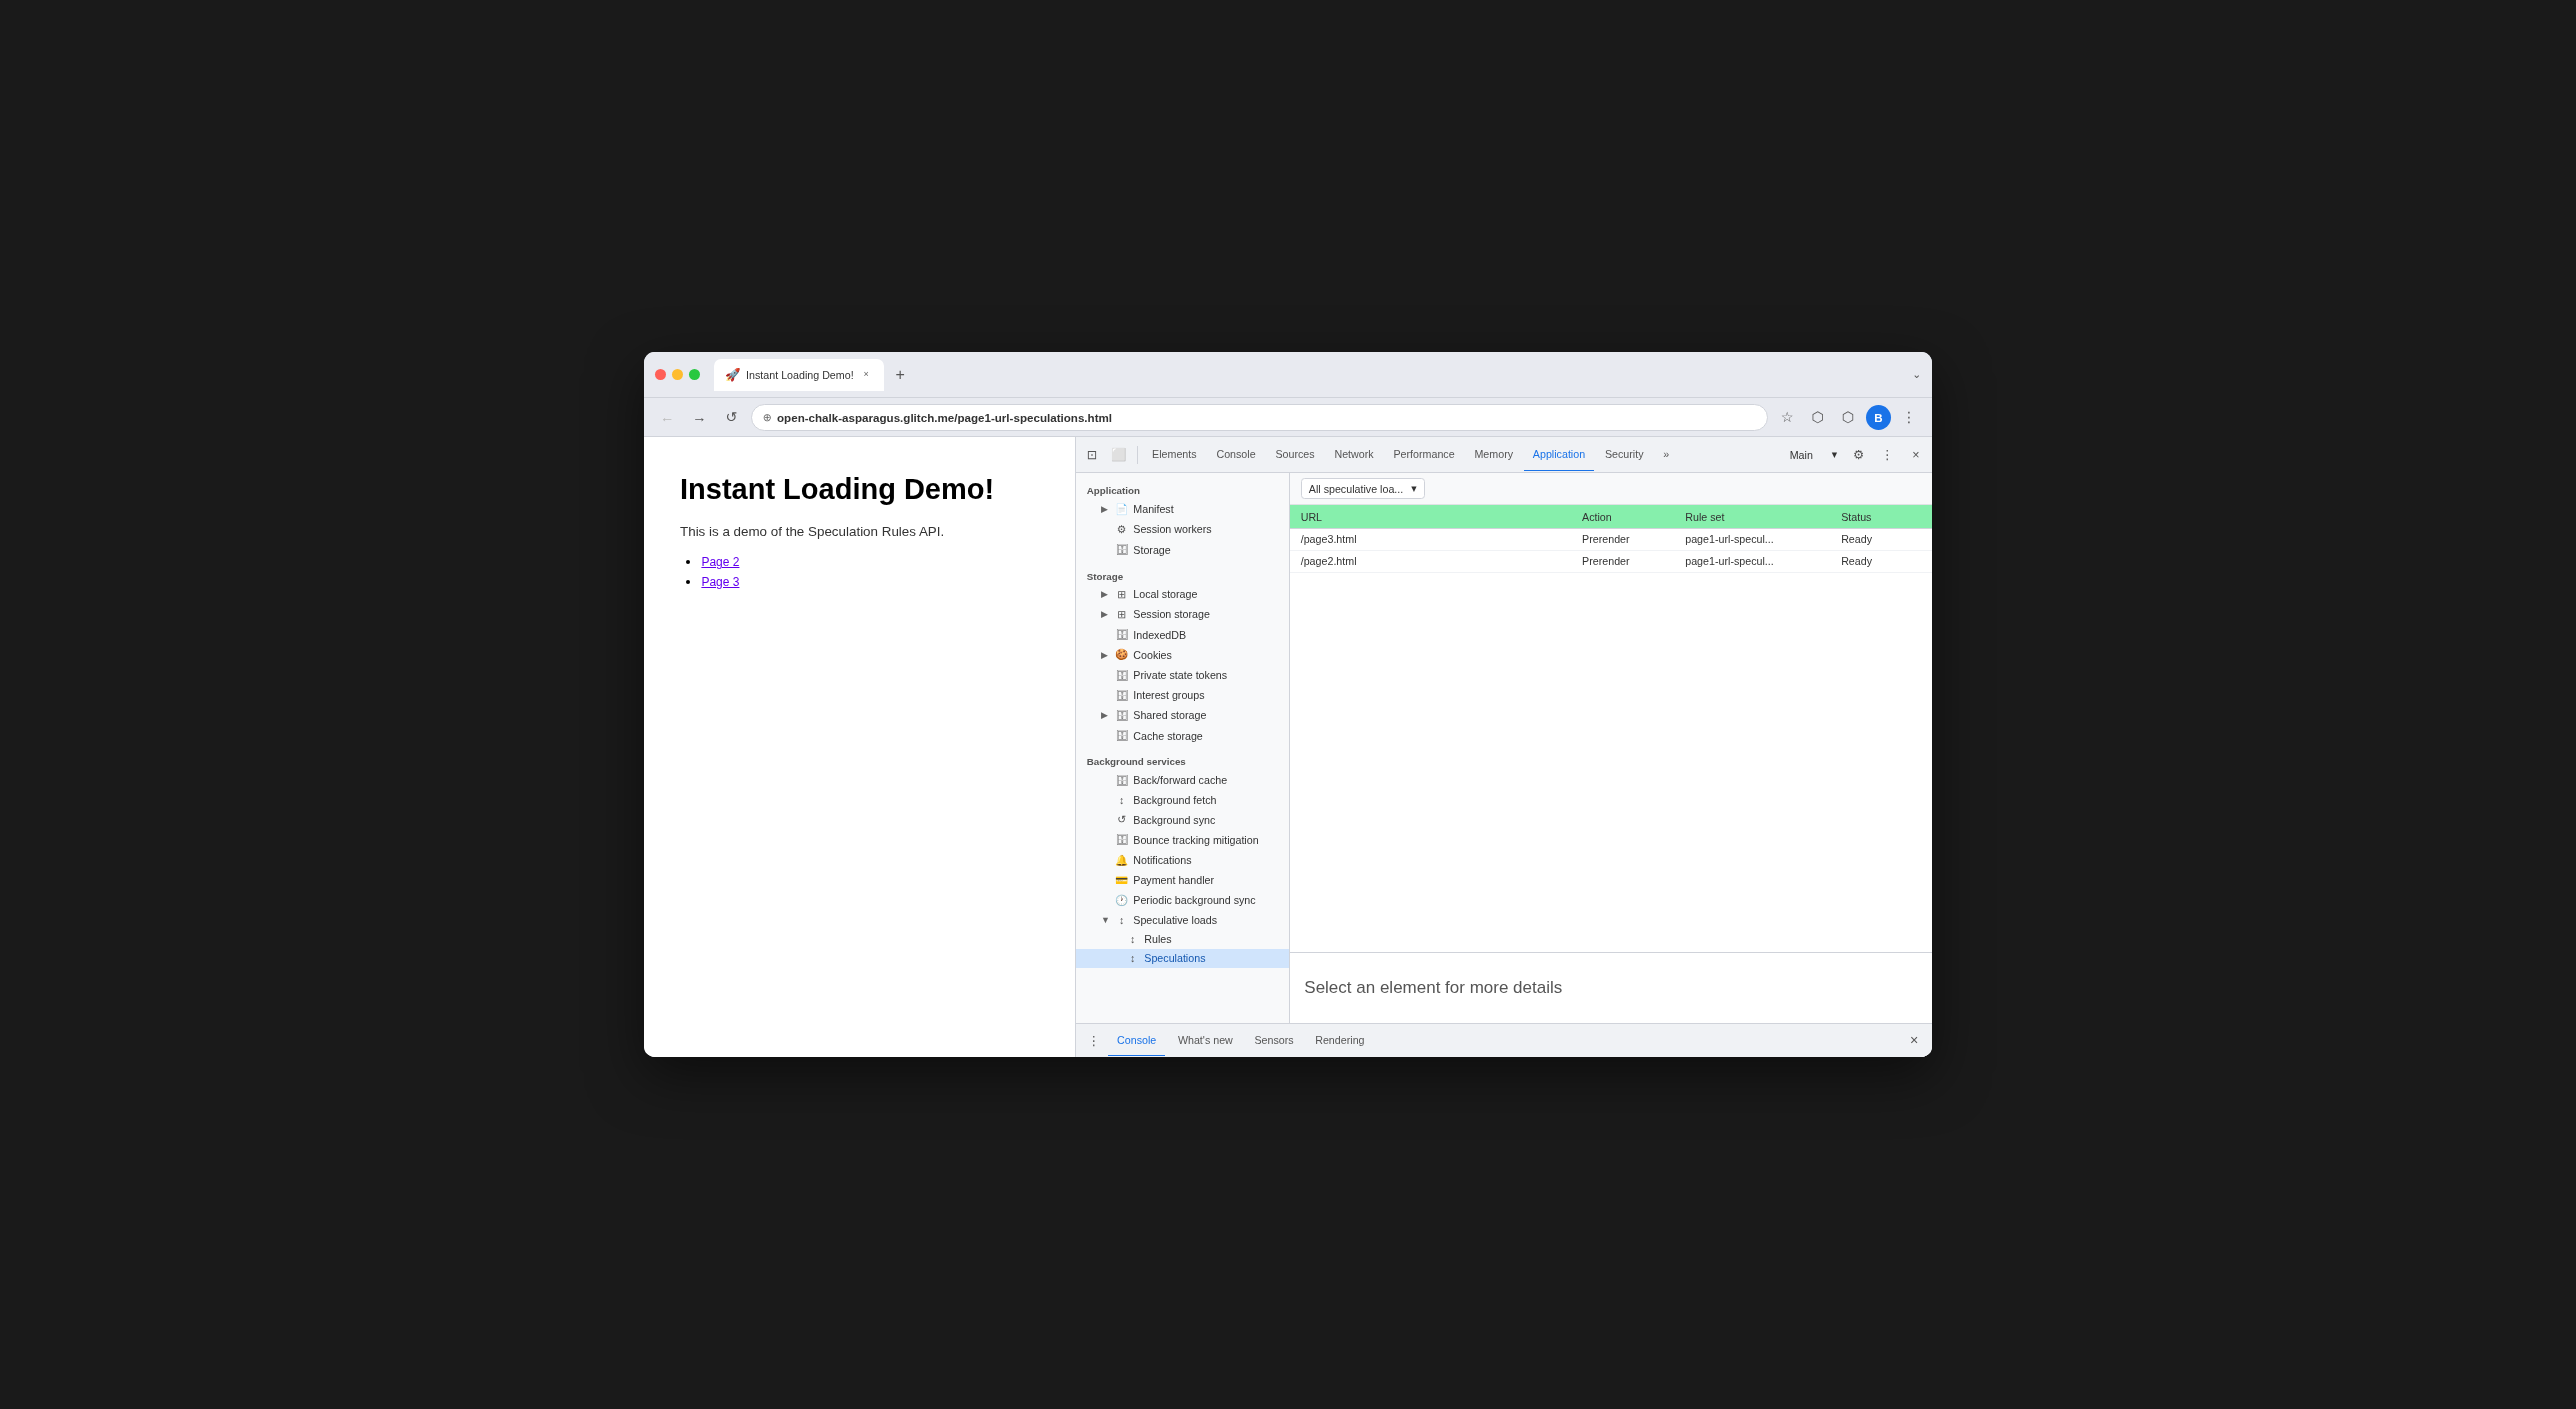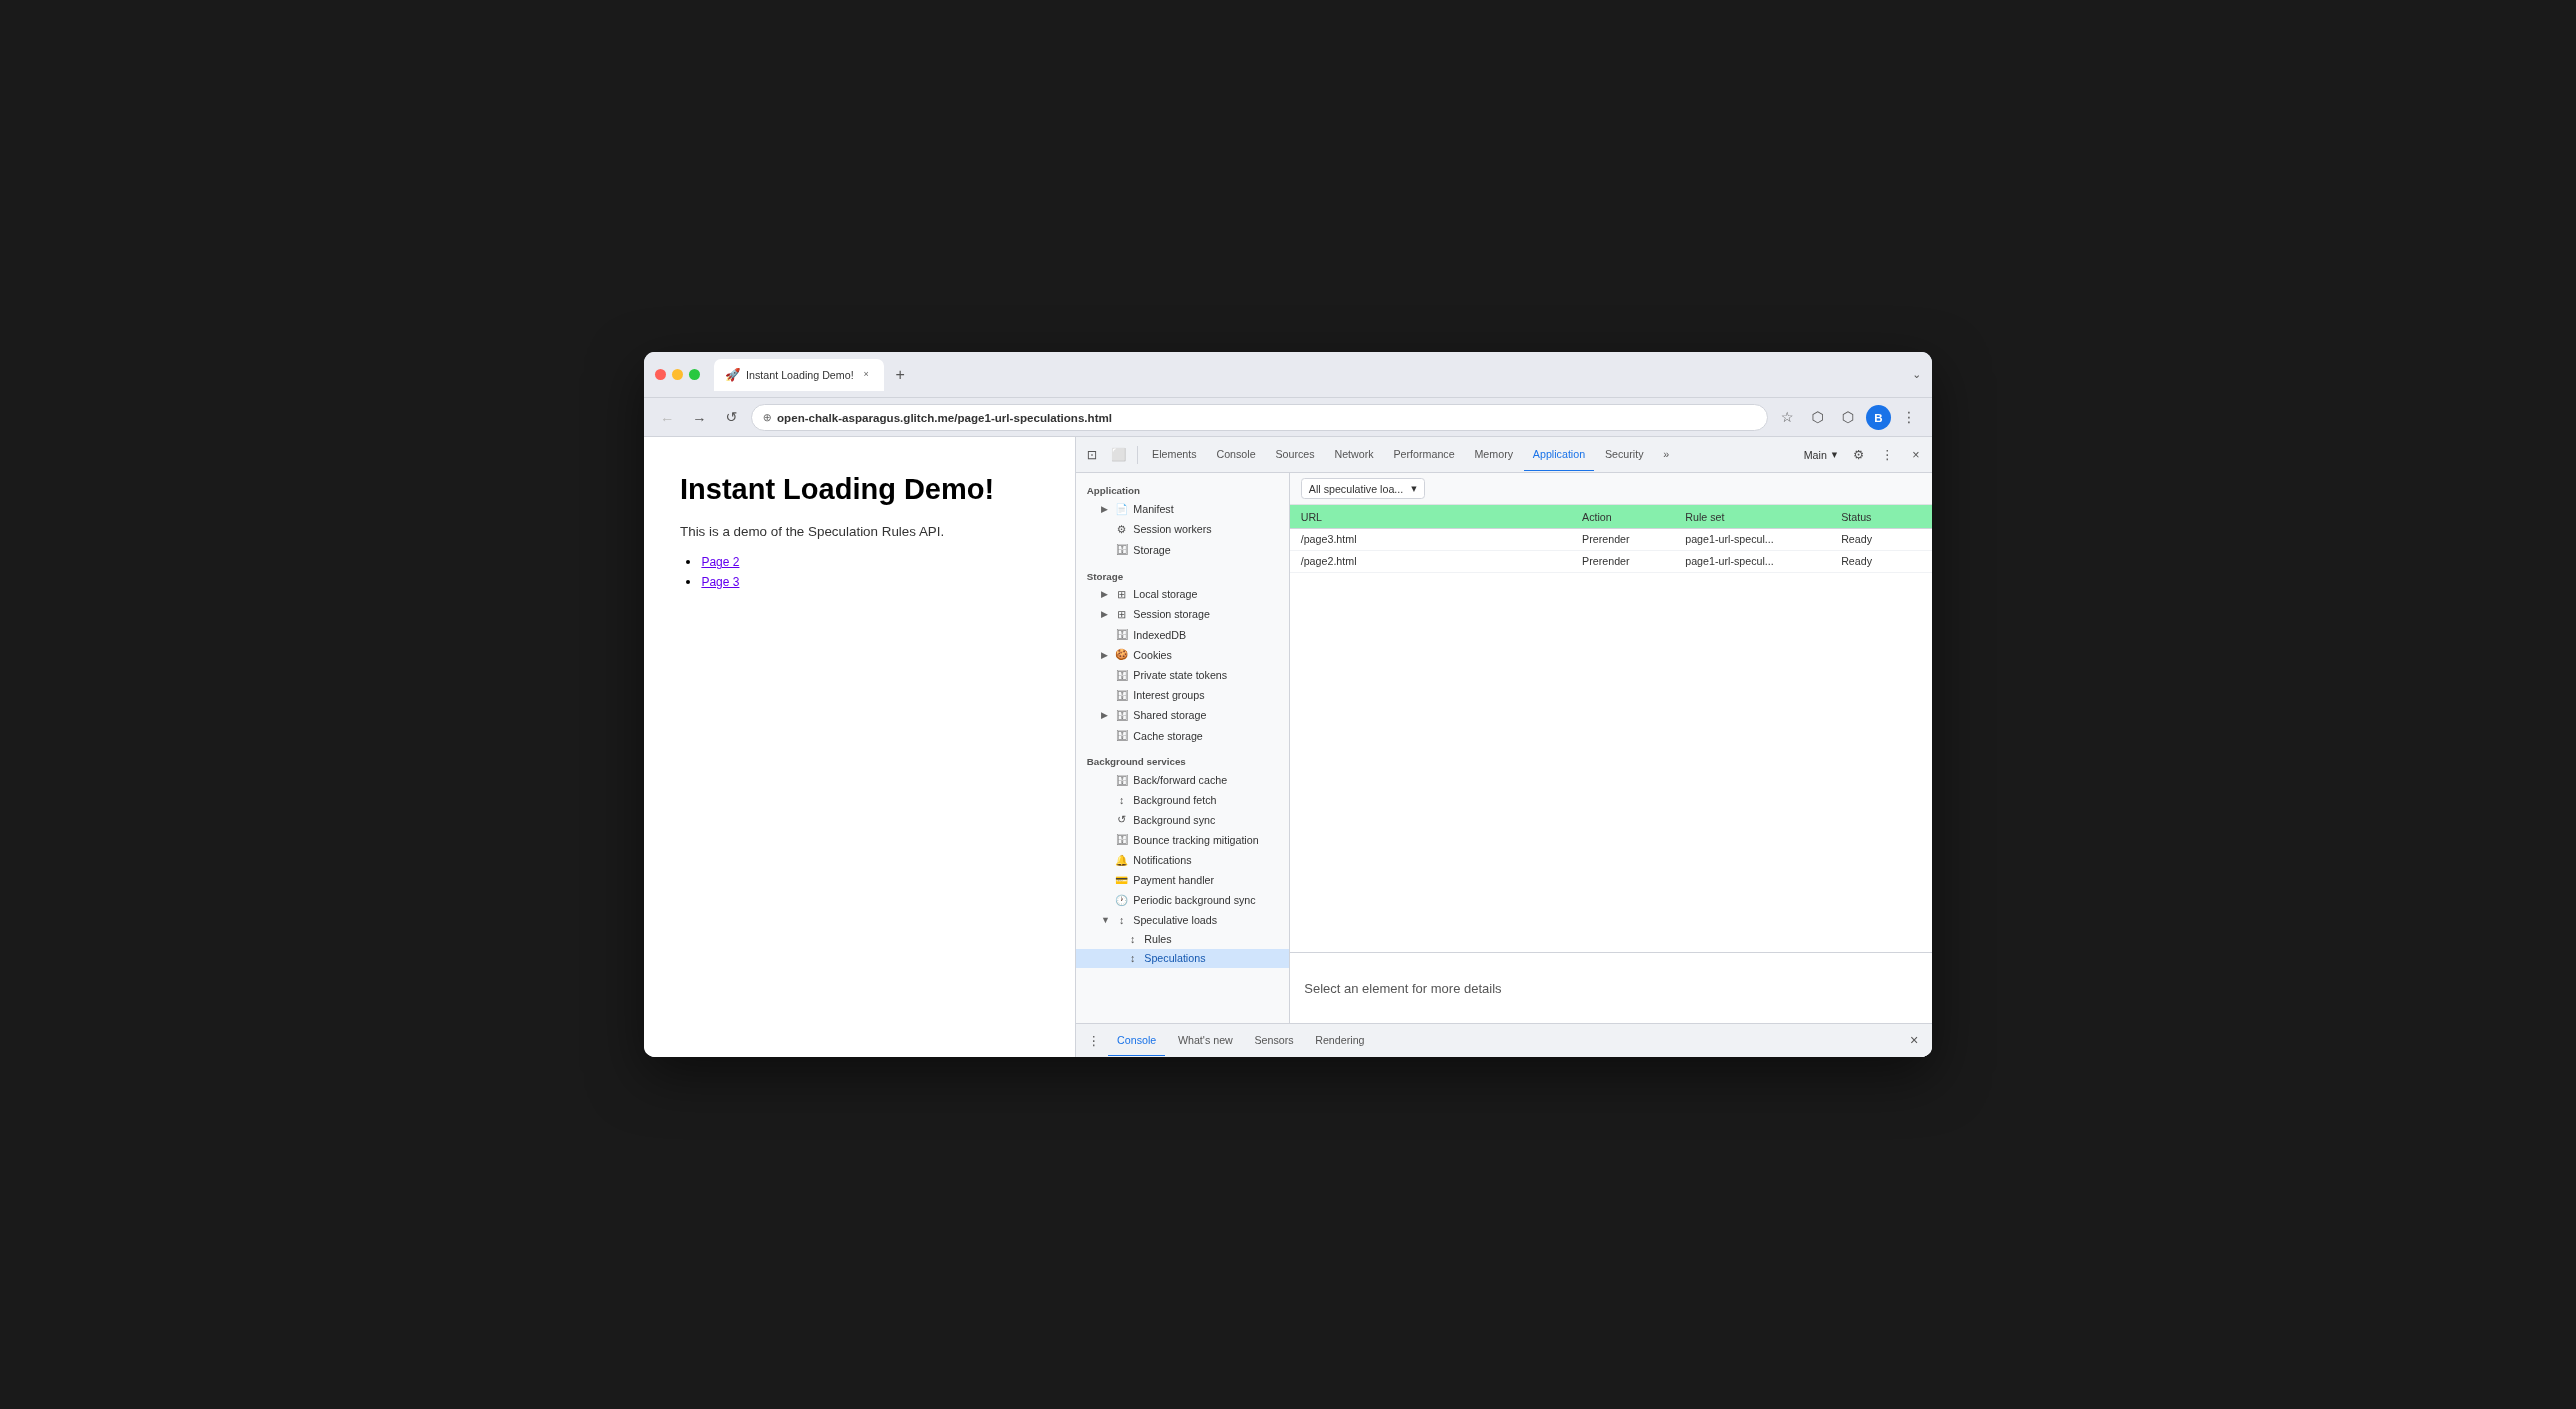--- a/index.html
+++ b/index.html
@@ -237,21 +237,21 @@
     .dt-separator { width: 0.9px; height: 18px; background: #d0d3da; margin: 0 3.6px; }
     .dt-right {
       margin-left: auto;
       display: flex;
       align-items: center;
       gap: 3.6px;
     }
     .dt-context-selector {
       display: flex;
       align-items: center;
-      gap: 5px;
+      gap: 19px;
       font-size: 10.7px;
       color: #333;
       padding: 1.8px 5.4px;
       border-radius: 3.6px;
       cursor: pointer;
     }
     
     .devtools-body {
       display: flex;
       flex: 1;
@@ -349,21 +349,21 @@
     .col-ruleset { width: 161px; }
     .col-status { width: 107px; }
     
     .details-panel {
       height: 71px;
       border-top: 0.9px solid #d0d3da;
       display: flex;
       align-items: center;
       padding: 0 14.3px;
       background: white;
-      font-size: 13px;
+      font-size: 17px;
       color: #555;
     }
     
     .console-bar {
       height: 34px;
       background: #f0f2f5;
       border-top: 0.9px solid #d0d3da;
       display: flex;
       align-items: center;
       padding: 0 7.1px;

